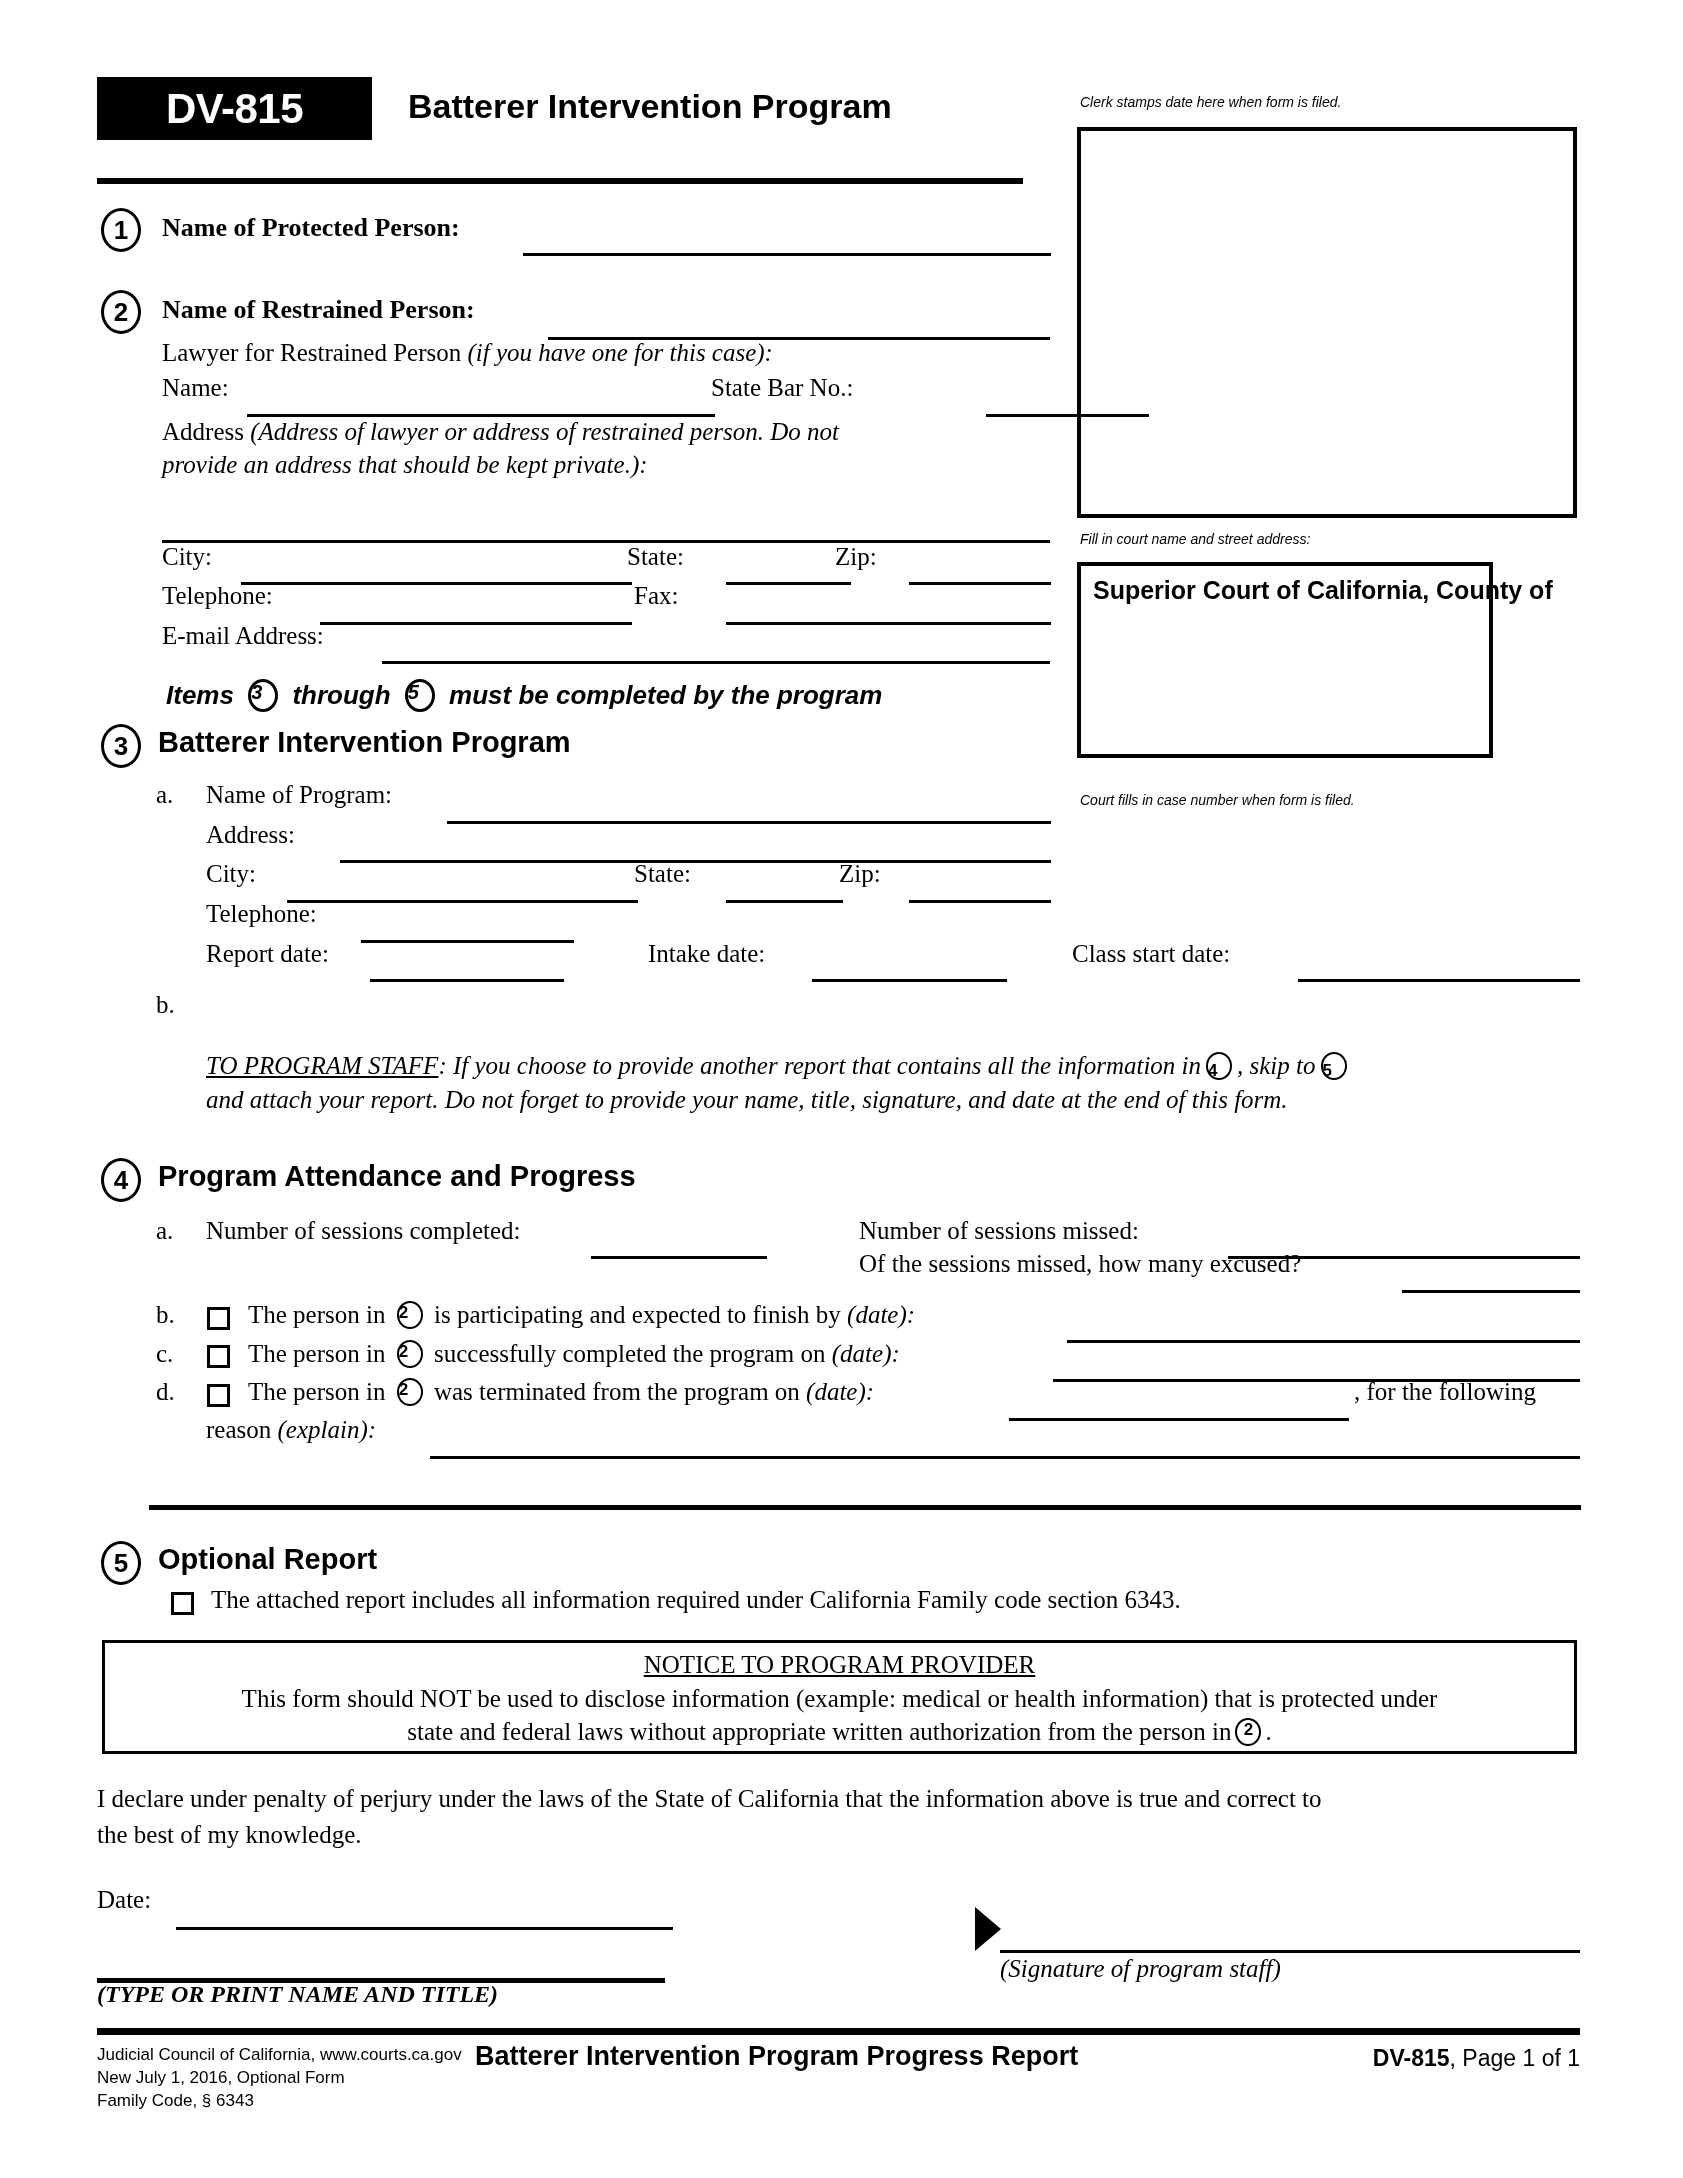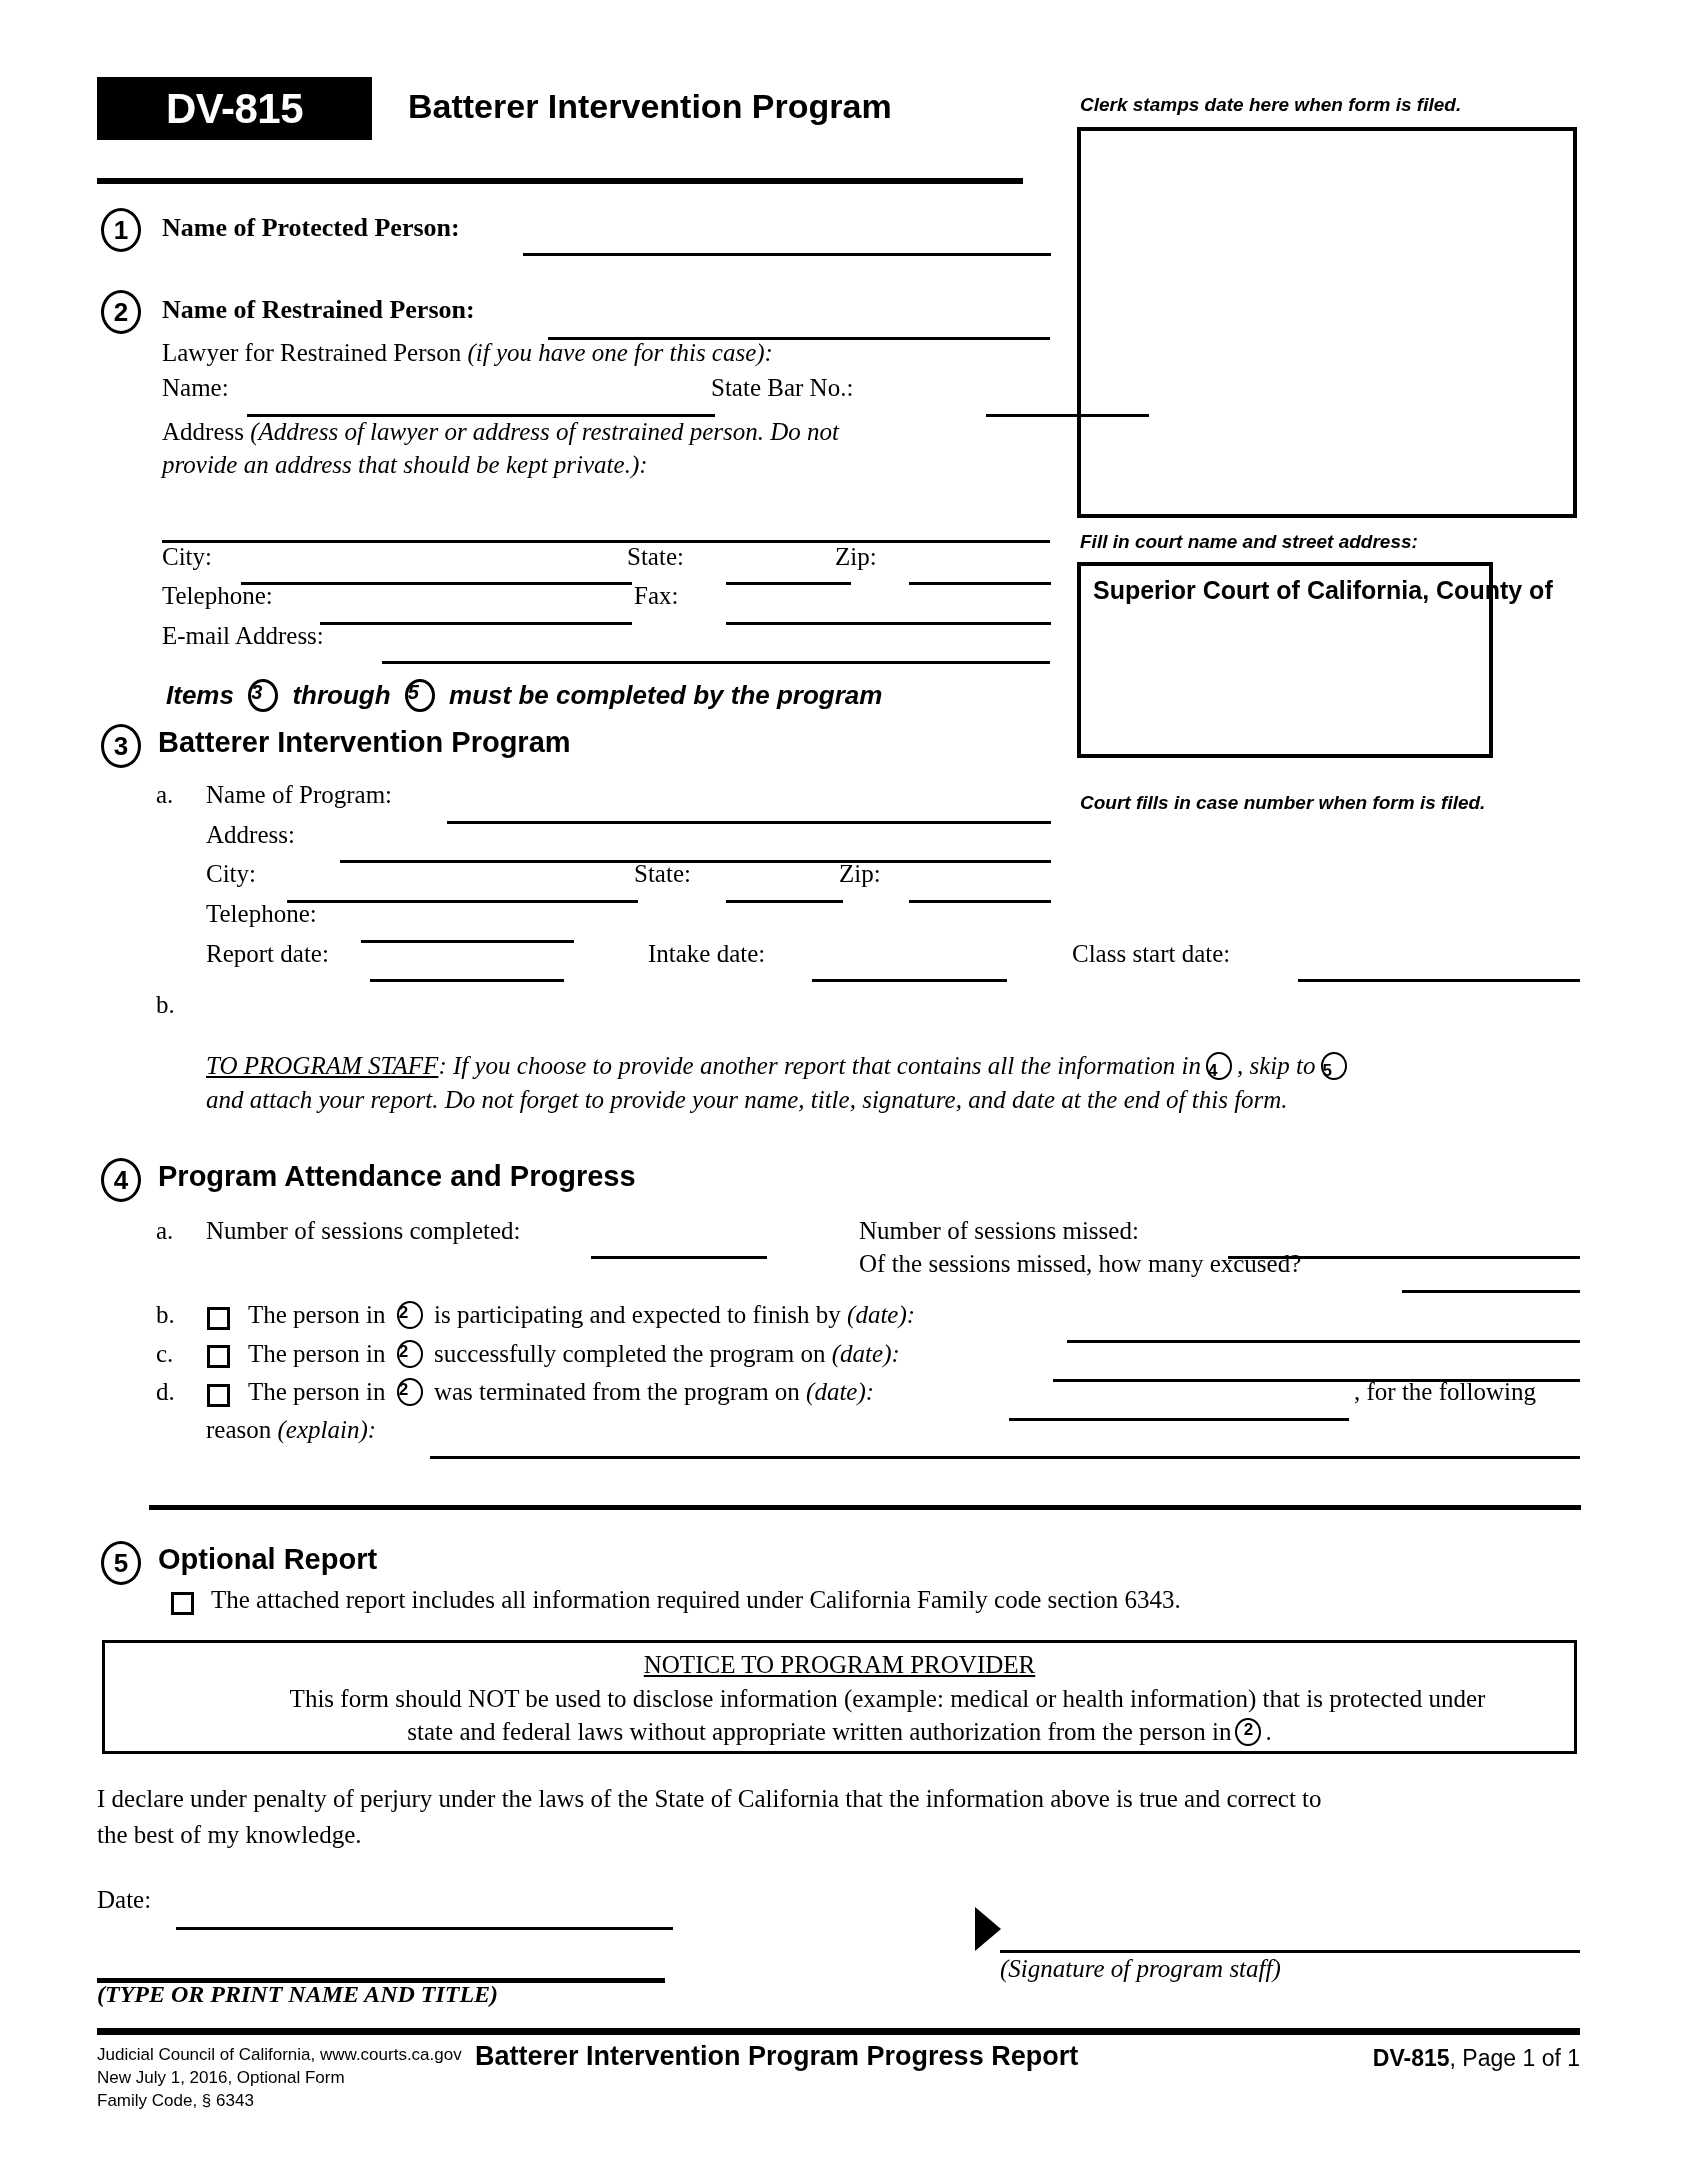--- a/index.html
+++ b/index.html
@@ -89,23 +89,22 @@
     font-family: "Liberation Serif", serif;
     font-size: 25px;
     line-height: 34px;
   }
 
   
   .boxlbl {
     position: absolute;
     font-family: "Liberation Sans", sans-serif;
     font-style: italic;
-    font-size: 19px;
-    white-space: nowrap;
-    font-weight: bold;
+    font-size: 14px;
+    white-space: nowrap;
   }
   .framebox {
     position: absolute;
     border: 4px solid #000;
     box-sizing: border-box;
     background: #fff;
   }
   .boxtext {
     position: absolute;
     font-family: "Liberation Sans", sans-serif;
@@ -342,21 +341,21 @@
   <div class="sec-num" style="left:101px; top:1541px;">
     <span class="circ circ-lg">5</span>
   </div>
   <div class="sec-head-sans" style="left:158px; top:1543px;">Optional Report</div>
 
   <div class="cbox" style="left:171px; top:1592px;"></div>
   <div class="lbl" style="left:211px; top:1586px;">The attached report includes all information required under California Family code section 6343.</div>
 
   <div id="notice-box">
     <div class="notice-line uline" style="top:8px;">NOTICE TO PROGRAM PROVIDER</div>
-    <div class="notice-line" style="top:42px;padding-left:48px;">This form should NOT be used to disclose information (example: medical or health information) that is protected under</div>
+    <div class="notice-line" style="top:42px;">This form should NOT be used to disclose information (example: medical or health information) that is protected under</div>
     <div class="notice-line" style="top:75px;">
       <span>state and federal laws without appropriate written authorization from the person in</span><span class="circ circ-sm inline-circ-wrap" style="margin:0 4px;">2</span><span>.</span>
     </div>
   </div>
 
   <div class="para" style="left:97px; top:1782px; width:1485px;">I declare under penalty of perjury under the laws of the State of California that the information above is true and correct to</div>
   <div class="para" style="left:97px; top:1818px; width:1485px;">the best of my knowledge.</div>
 
   <div class="lbl" style="left:97px; top:1886px;">Date:</div>
   <div class="rule" style="left:176px; top:1927px; width:497px;"></div>

